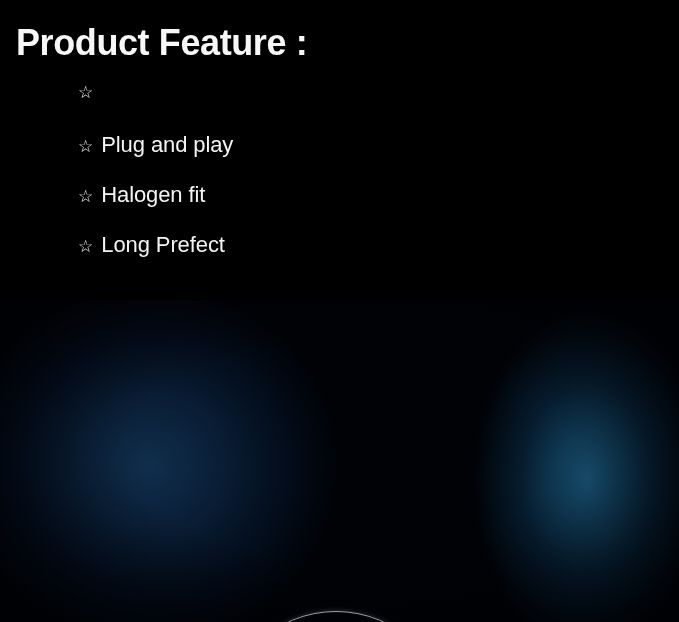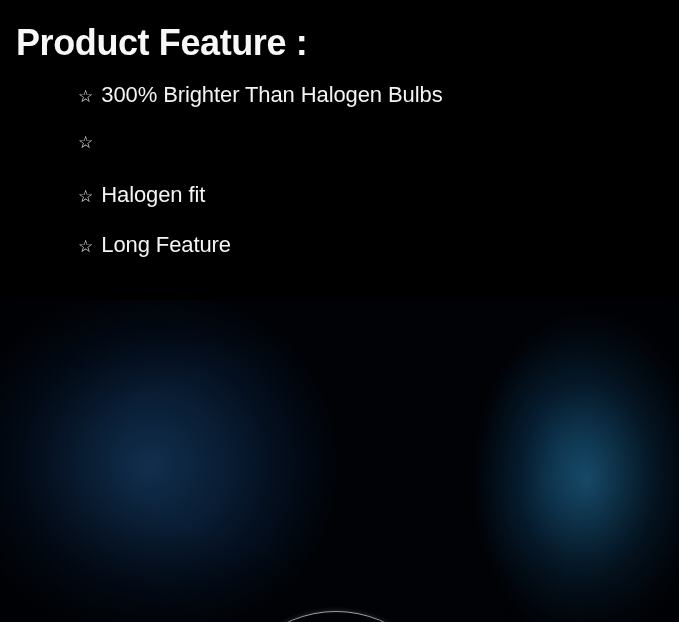--- a/index.html
+++ b/index.html
@@ -119,35 +119,35 @@
 
 <div id="page">
 
   <div class="text-band">
     <div class="page-title">Product Feature :</div>
 
     <div class="feature-list">
 
       <div class="feature-item">
         <span class="feature-star">☆</span>
-        <span class="feature-text">300% Brighter Than Halogen Bulbs</span>
       </div>
 
       <div class="feature-item">
         <span class="feature-star">☆</span>
+        <span class="feature-text">Plug and play</span>
       </div>
 
       <div class="feature-item">
         <span class="feature-star">☆</span>
         <span class="feature-text">Halogen fit</span>
       </div>
 
       <div class="feature-item">
         <span class="feature-star">☆</span>
-        <span class="feature-text">Long Feature</span>
+        <span class="feature-text">Long Prefect</span>
       </div>
 
     </div>
   </div>
 
   <div class="photo-panel">
 
     <div class="glow-circle"></div>
     <div class="glow-bulb"></div>
 

